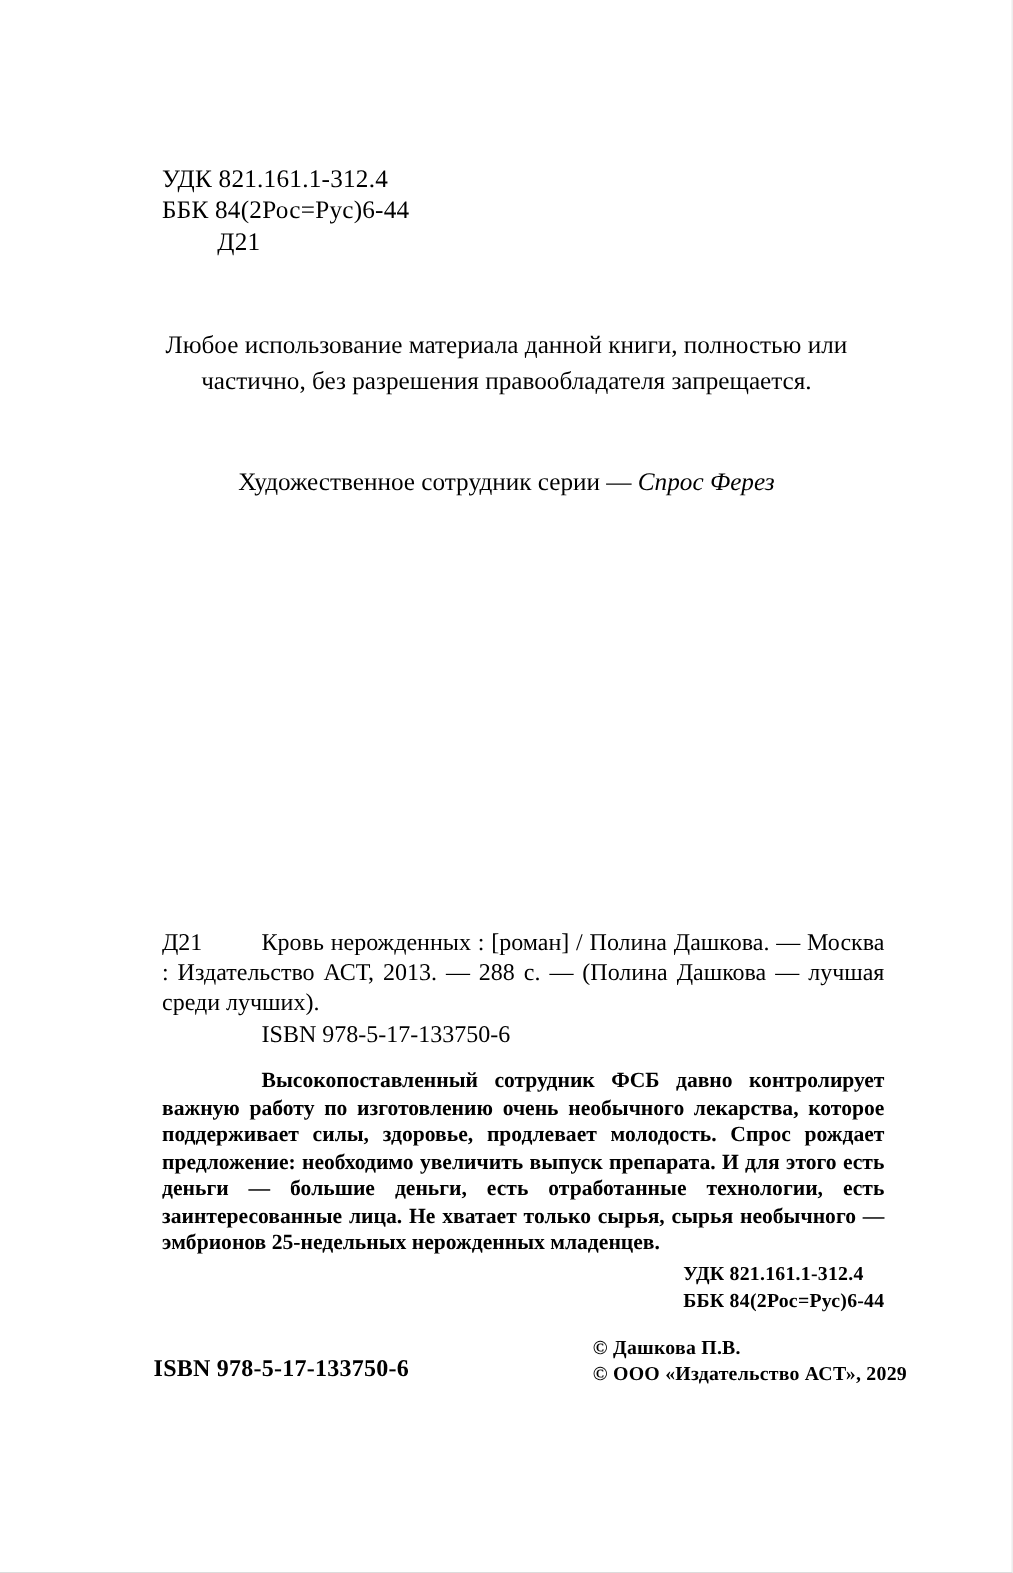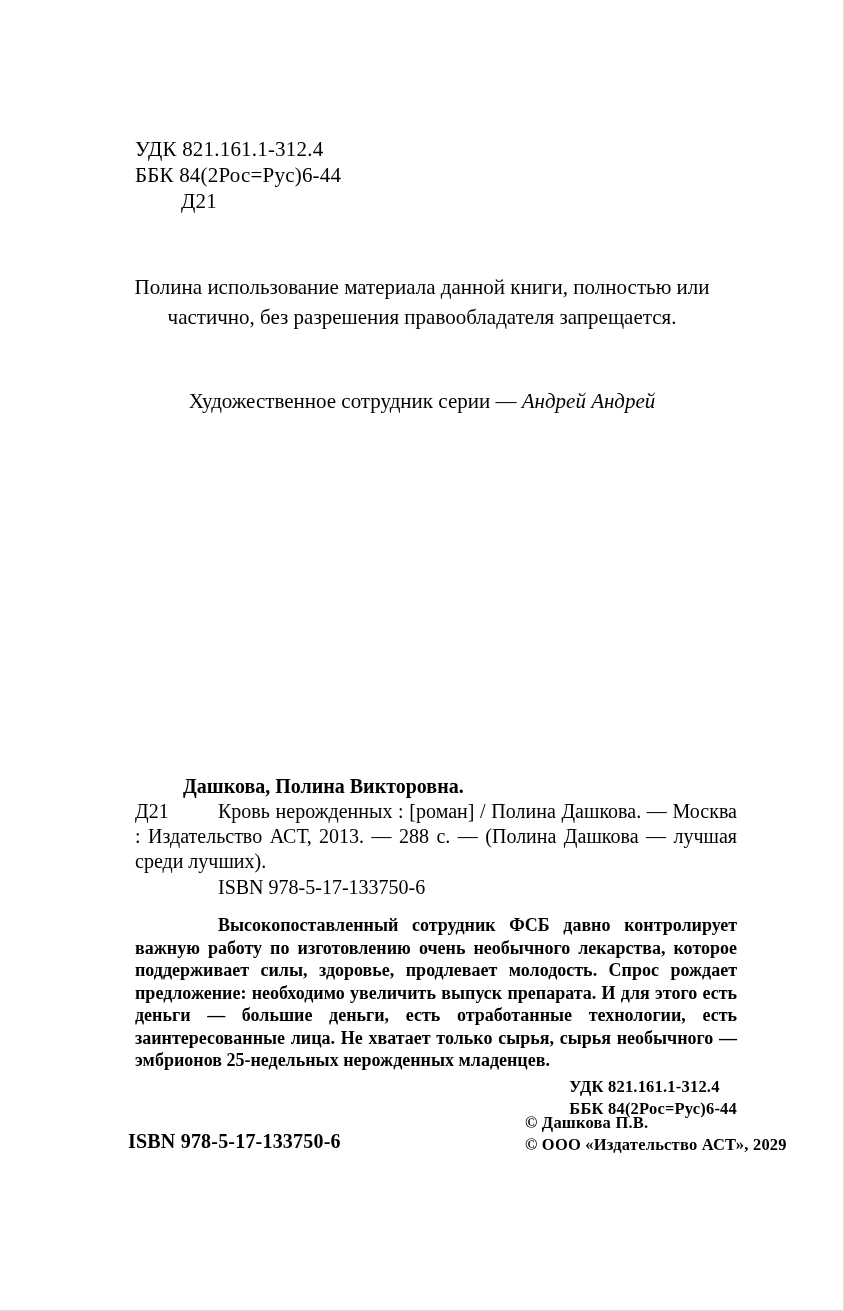--- a/index.html
+++ b/index.html
@@ -103,47 +103,46 @@
   .isbn-bottom {
     position: absolute;
     left: 128px;
     top: 1130px;
     font-weight: bold;
     font-size: 20px;
     letter-spacing: 0.2px;
   }
   .copyrights {
     position: absolute;
-    left: 525px;
+    left: 494px;
     top: 1112px;
     font-weight: bold;
     font-size: 16.5px;
     line-height: 22px;
     letter-spacing: 0.2px;
   }
 </style>
 </head>
 <body>
 
 <div class="page">
 
   <div class="top-codes">
     <div>УДК 821.161.1-312.4</div>
     <div>ББК 84(2Рос=Рус)6-44</div>
     <div class="indent">Д21</div>
   </div>
 
-  <div class="notice">Полина использование материала данной книги, полностью или частично, без разрешения правообладателя запрещается.</div>
+  <div class="notice">Любое использование материала данной книги, полностью или частично, без разрешения правообладателя запрещается.</div>
 
   <div class="credit">
-    <span>Художественное сотрудник серии — </span><span class="name">Андрей Андрей</span>
+    <span>Художественное сотрудник серии — </span><span class="name">Спрос Ферез</span>
   </div>
 
   <div class="catalog">
-    <div class="author-heading">Дашкова, Полина Викторовна.</div>
     <div class="entry">
       <span class="entry-code">Д21</span>
       <p class="bib">Кровь нерожденных : [роман] / Полина Дашкова. — Москва : Издательство АСТ, 2013. — 288 с. — (Полина Дашкова — лучшая среди лучших).</p>
     </div>
     <div class="isbn-entry">ISBN 978-5-17-133750-6</div>
     <p class="annotation">Высокопоставленный сотрудник ФСБ давно контролирует важную работу по изготовлению очень необычного лекарства, которое поддерживает силы, здоровье, продлевает молодость. Спрос рождает предложение: необходимо увеличить выпуск препарата. И для этого есть деньги — большие деньги, есть отработанные технологии, есть заинтересованные лица. Не хватает только сырья, сырья необычного — эмбрионов 25-недельных нерожденных младенцев.</p>
     <div class="codes-right">
       <span class="inner">
         <div>УДК 821.161.1-312.4</div>
         <div>ББК 84(2Рос=Рус)6-44</div>

